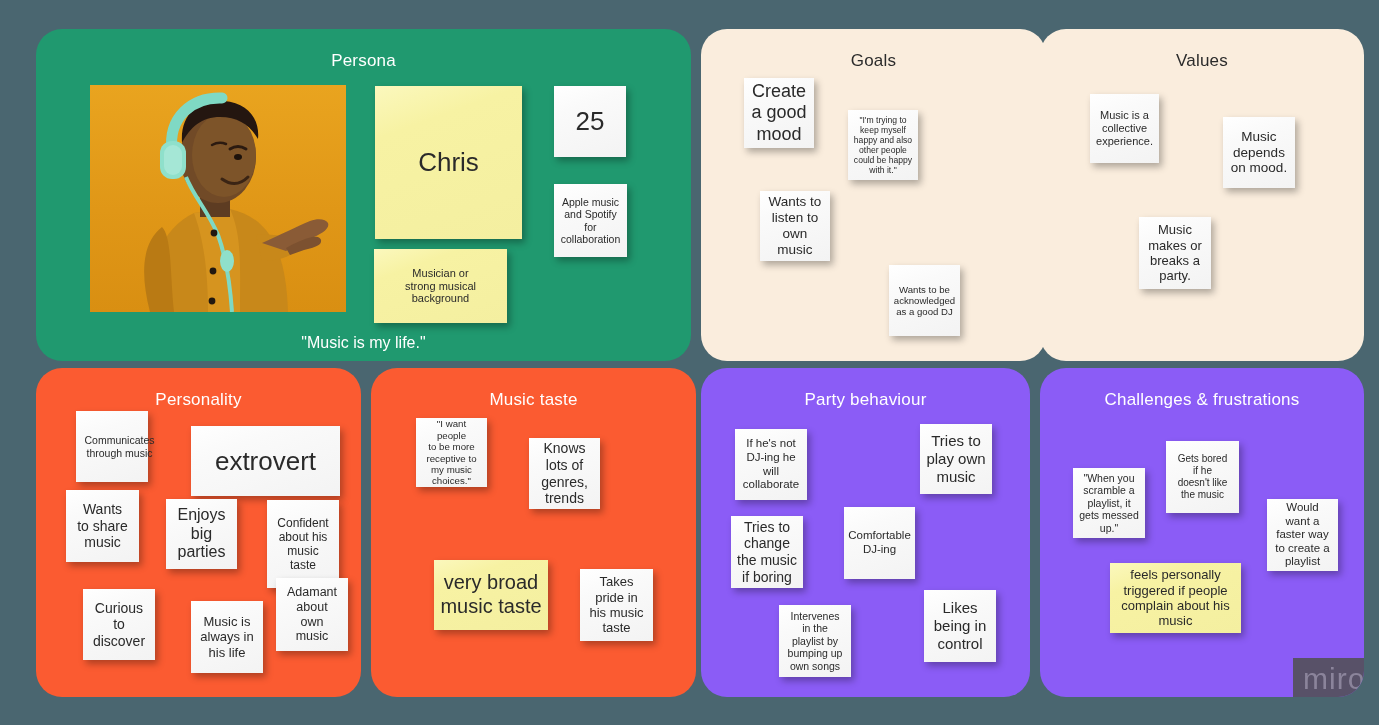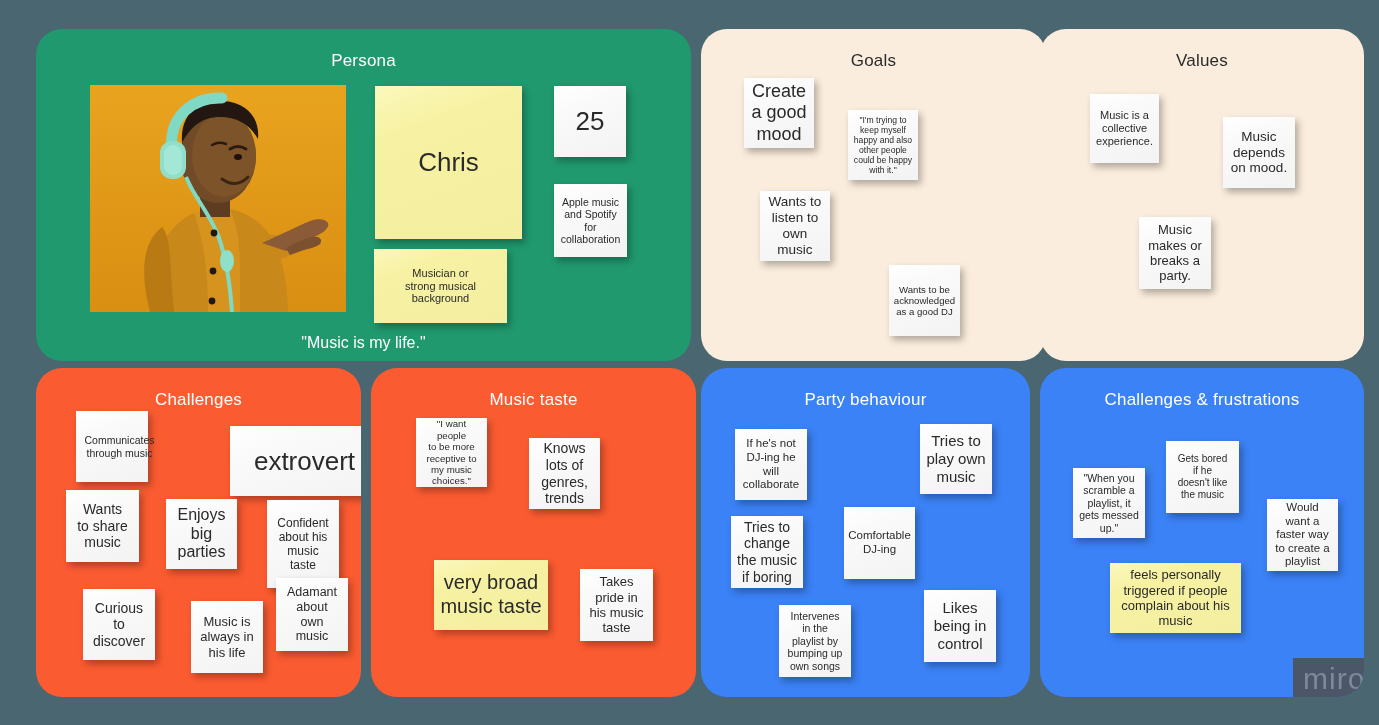--- a/index.html
+++ b/index.html
@@ -20,21 +20,21 @@
   .panel-title{
     position:absolute;
     left:0;right:0;
     text-align:center;
     font-size:17px;
     letter-spacing:.2px;
   }
   .panel.green  { background:#20996f; }
   .panel.cream  { background:#faeddd; }
   .panel.orange { background:#fb5b31; }
-  .panel.dark   { background:#3b82f6; }
+  .panel.dark   { background:#8b5cf6; }
 
   .panel.green  .panel-title,
   .panel.orange .panel-title,
   .panel.dark   .panel-title { color:#ffffff; }
   .panel.cream  .panel-title { color:#2b2b2b; }
 
   
   .note{
     position:absolute;
     background:#f4f4f4;
@@ -188,26 +188,26 @@
 depends
 on mood.</div>
 
     <div class="note white-plain" style="left:99px;top:188px;width:72px;height:72px;font-size:13px;">Music
 makes or
 breaks a
 party.</div>
   </div>
 
   <div class="panel orange" style="left:36px;top:368px;width:325px;height:329px;">
-    <div class="panel-title" style="top:22px;">Challenges</div>
+    <div class="panel-title" style="top:22px;">Personality</div>
 
     <div class="note white-plain" style="left:40px;top:43px;width:72px;height:71px;font-size:10.5px;padding-left:20px;">Communicates
 through music</div>
 
-    <div class="note white-plain" style="left:155px;top:58px;width:149px;height:70px;font-size:26px;margin-left:39px;">extrovert</div>
+    <div class="note white-plain" style="left:155px;top:58px;width:149px;height:70px;font-size:26px;">extrovert</div>
 
     <div class="note white-plain" style="left:30px;top:122px;width:73px;height:72px;font-size:14px;">Wants
 to share
 music</div>
 
     <div class="note white-plain" style="left:130px;top:131px;width:71px;height:70px;font-size:16px;">Enjoys
 big
 parties</div>
 
     <div class="note white-plain" style="left:231px;top:132px;width:72px;height:88px;font-size:12px;">Confident

